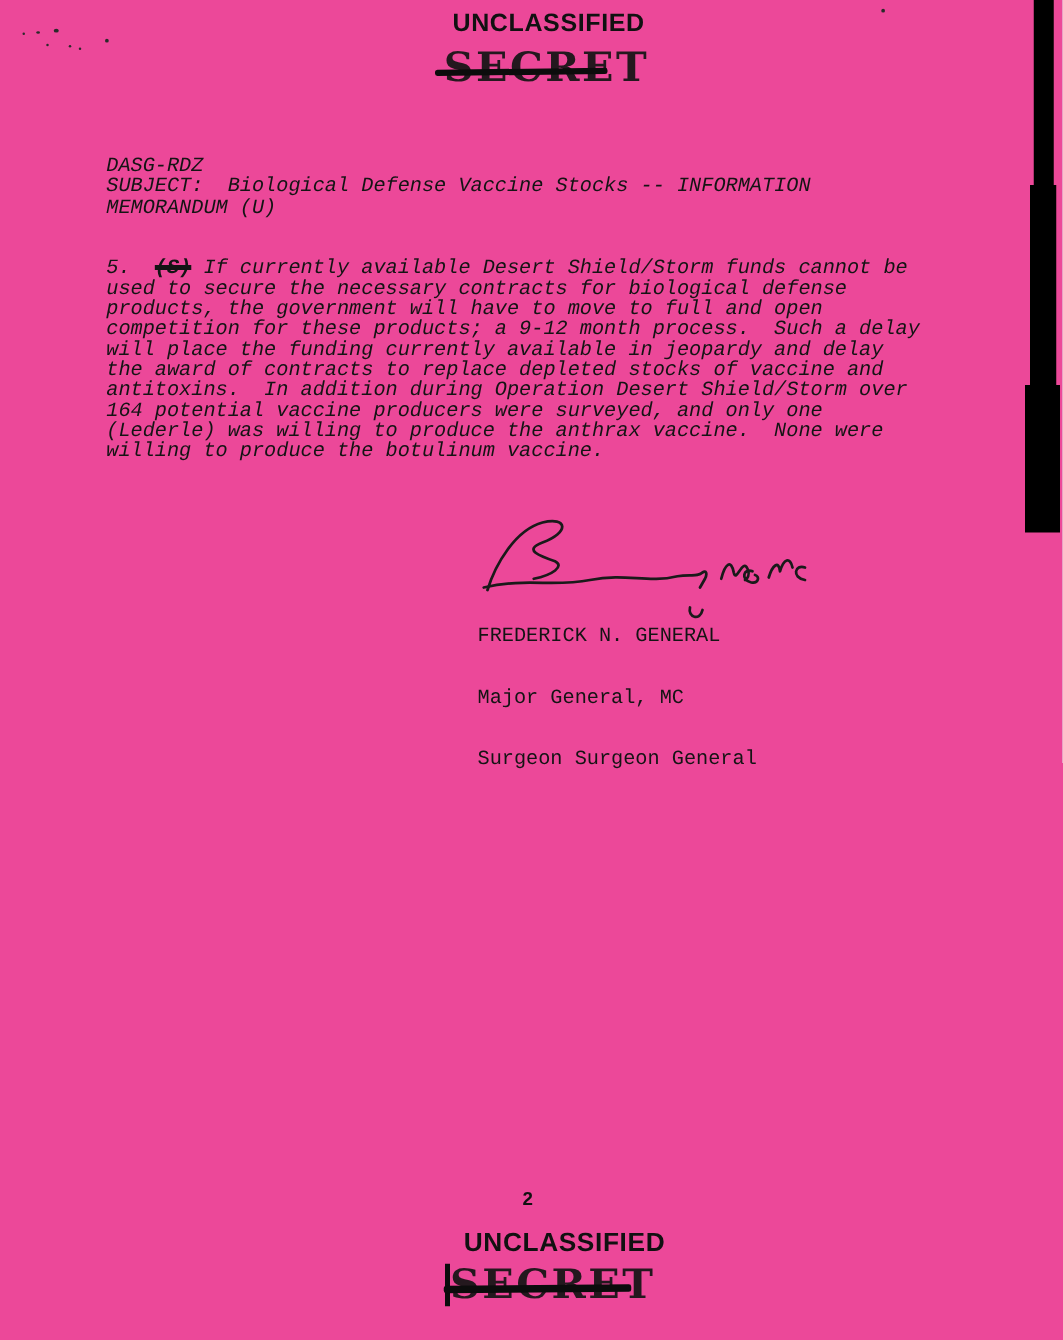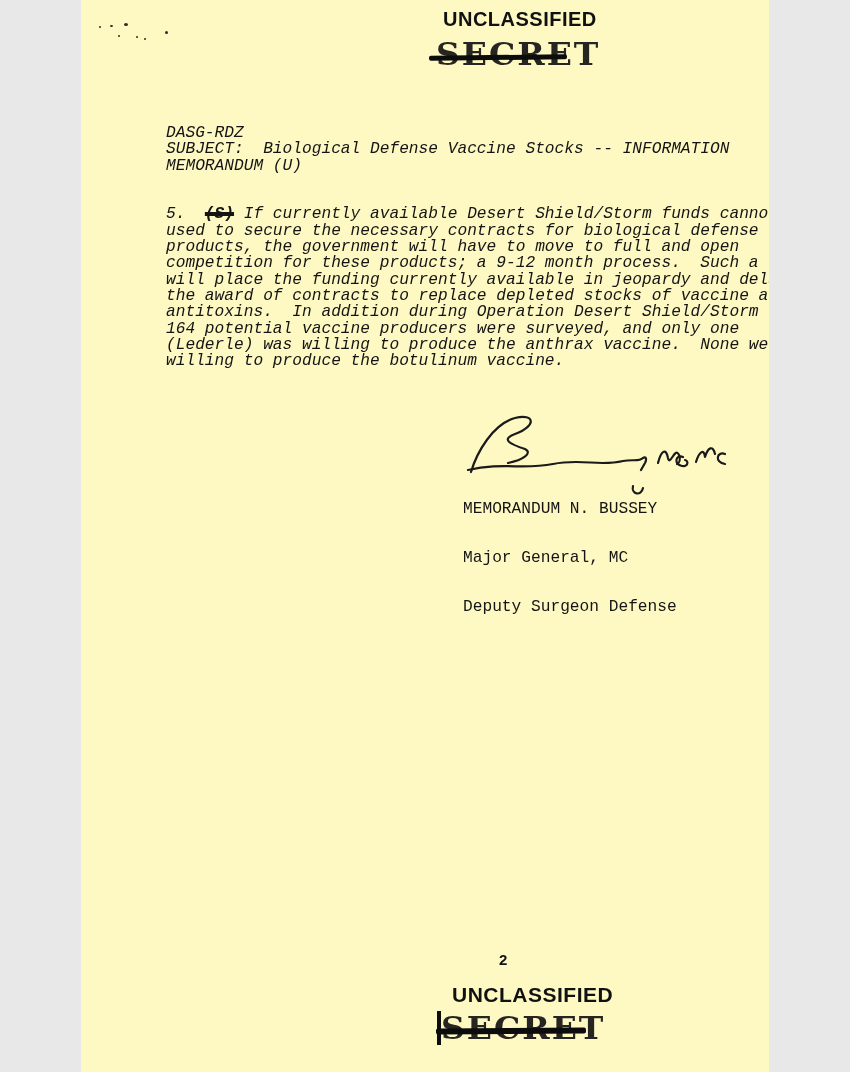--- a/index.html
+++ b/index.html
@@ -1,20 +1,20 @@
 <!DOCTYPE html>
 <html><head>
 <meta charset="utf-8">
 <style>
   html,body{margin:0;padding:0;background:#e8e8e8;}
   .page{
     position:relative;
-    width:688px;height:1072px;
+    width:850px;height:1072px;
     margin:0 auto;
-    background:#fef9c3;
+    background:#ec4899;
     overflow:hidden;
     font-family:"Liberation Mono", monospace;
     color:#161616;
   }
   
   .uncl{
     position:absolute;
     font-family:"Liberation Sans", sans-serif;
     font-weight:bold;
     color:#111;
@@ -147,23 +147,23 @@
 
   <svg class="signature" width="312" height="96" viewBox="0 0 312 96">
     <path d="M18,64 C24,44 40,16 62,10 C82,5 84,18 62,26 C46,32 60,37 72,41 C80,45 70,52 55,55"></path>
     <path d="M15,62 C50,54 70,62 100,56 C130,50 145,59 170,53 C180,51 186,54 190,50 C193,48 194,51 192,55 L188,62"></path>
     <path d="M205,55 c3,-12 8,-16 10,-5 c2,9 7,-12 11,-3 c2,5 0,8 -2,9 M230,49 c-7,-3 -10,7 -1,9 c6,1 7,-5 3,-6"></path>
     <path d="M243,54 c3,-10 8,-14 9,-5 c3,-10 8,-12 10,-3 M272,46 c-8,-3 -11,8 0,10"></path>
     <path d="M180,78 c-2,8 8,11 10,2"></path>
   </svg>
 
   <div class="sig-block">
-    <div>MEMORANDUM N. BUSSEY</div>
+    <div>FREDERICK N. GENERAL</div>
     <div>Major General, MC</div>
-    <div>Deputy Surgeon Defense</div>
+    <div>Surgeon Surgeon General</div>
   </div>
 
   <div class="page-number">2</div>
   <div class="uncl bottom">UNCLASSIFIED</div>
   <div class="stamp bottom-stamp">
     <div class="stamp-tick"></div>
     <span class="stamp-text">SECRET</span>
     <div class="strike bottom-line"></div>
   </div>
 

